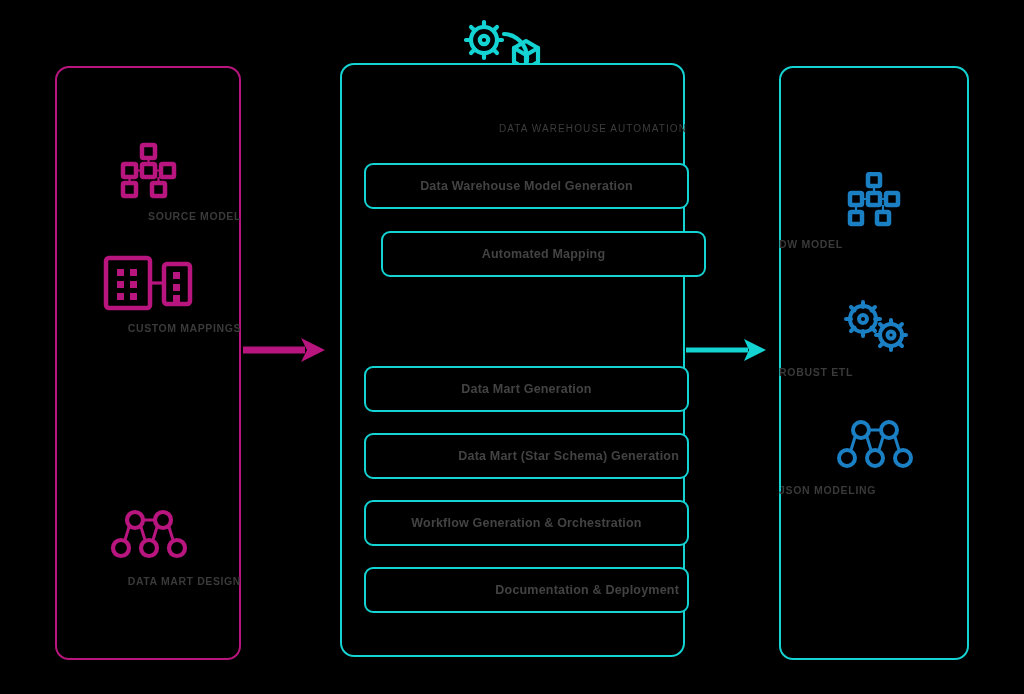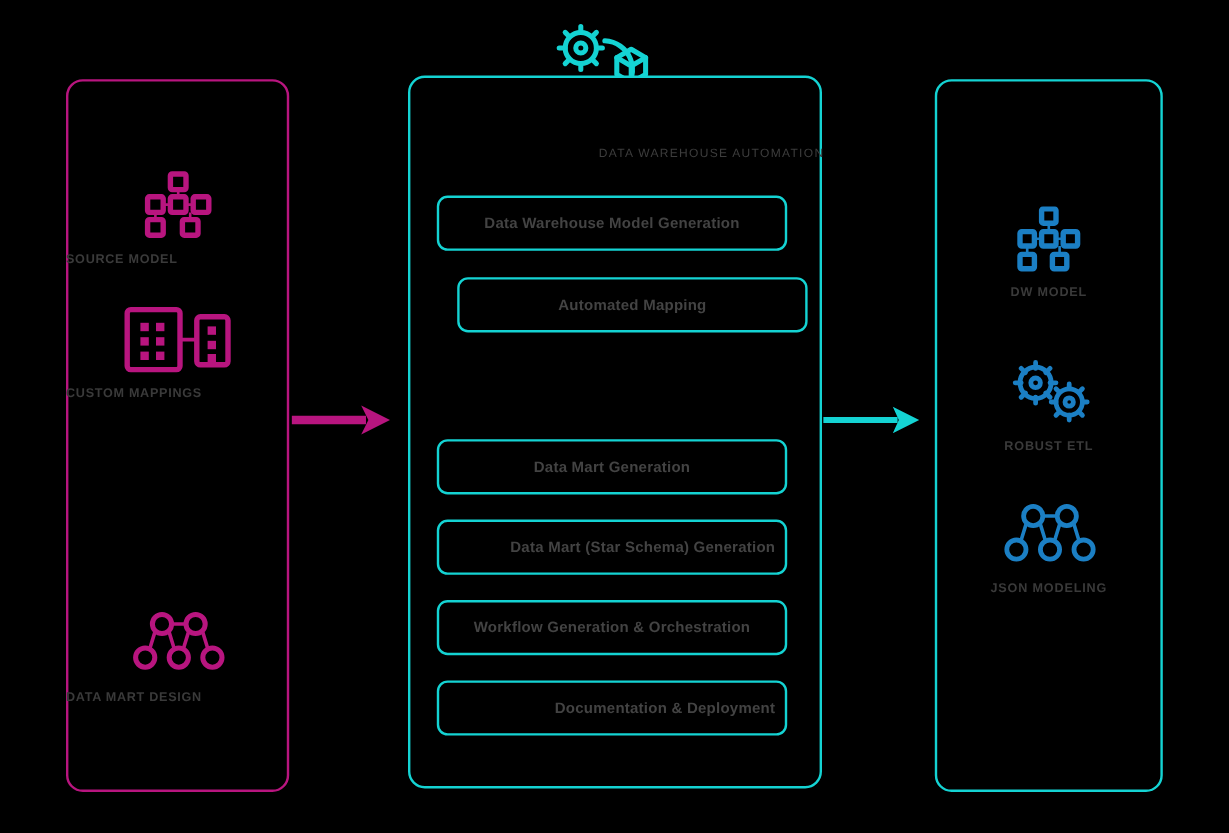--- a/index.html
+++ b/index.html
@@ -36,21 +36,21 @@
   #panel-outputs {
     left: 779px; top: 66px;
     width: 190px; height: 594px;
     border: 2.5px solid #14D3D3;
   }
 
   
   .src-item {
     position: absolute;
     left: 0; width: 186px;
-    text-align: left;
+    text-align: right;
   }
   .src-icon {
     height: 62px;
     display: flex;
     align-items: center;
     justify-content: center;
   }
   .src-label {
     margin-top: 7px;
     font-size: 10.5px;
@@ -69,21 +69,21 @@
     text-align: right;
     font-size: 10px;
     font-weight: normal;
     letter-spacing: 1.1px;
     color: #3d3d3d;
     text-transform: uppercase;
   }
   .step-box {
     position: absolute;
     left: 24px;
-    width: 292px;
+    width: 325px;
     height: 46px;
     border: 2.5px solid #14D3D3;
     border-radius: 9px;
     display: flex;
     align-items: center;
     justify-content: center;
     background: #000000;
   }
   .step-label {
     font-size: 12.5px;
@@ -91,21 +91,20 @@
     color: #434343;
     letter-spacing: 0.2px;
     text-align: center;
     padding: 0 8px;
   }
 
   
   .out-item {
     position: absolute;
     left: 0; width: 190px;
-    text-align: center;
   }
   .out-icon {
     height: 60px;
     display: flex;
     align-items: center;
     justify-content: center;
   }
   .out-label {
     margin-top: 8px;
     font-size: 10.5px;

